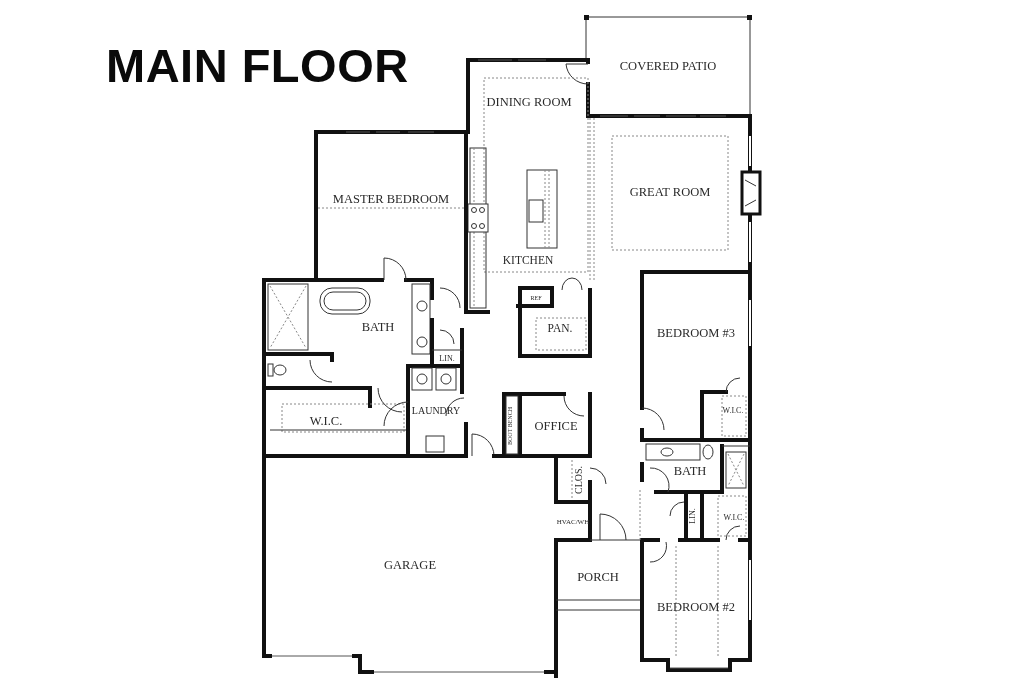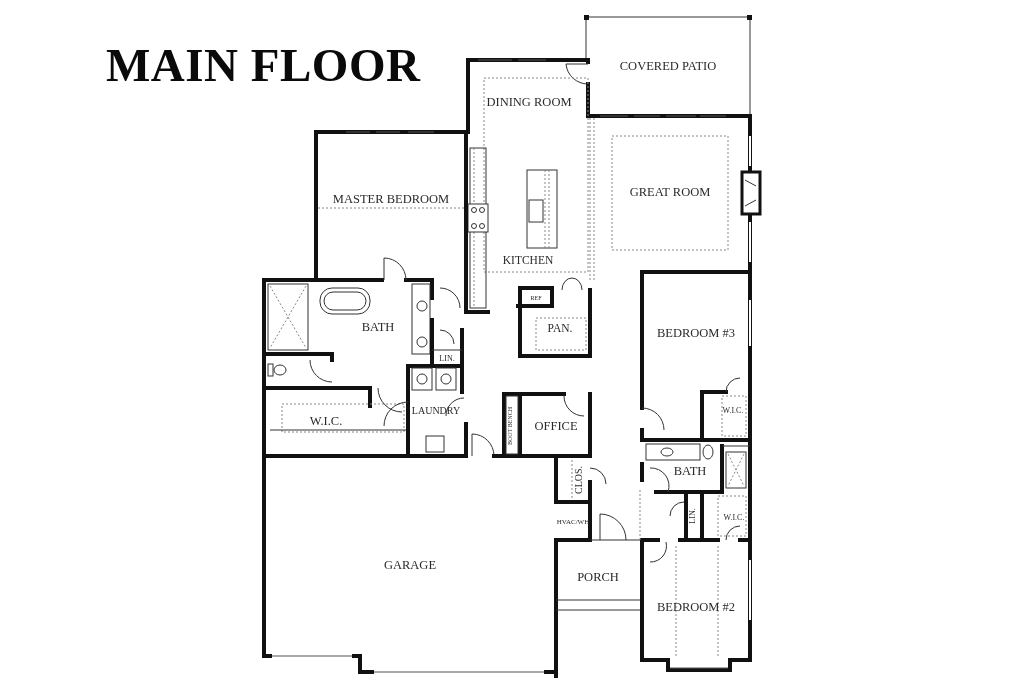--- a/index.html
+++ b/index.html
@@ -1,19 +1,19 @@
 <!DOCTYPE html>
 <html><head>
 <meta charset="utf-8">
 <style>
   html, body { margin:0; padding:0; background:#ffffff; }
   body { width:1024px; height:683px; position:relative; overflow:hidden; font-family:"Liberation Serif", serif; }
   .title {
     position:absolute; left:106px; top:42px;
-    font-family:Liberation Serif, serif; font-weight:bold;
+    font-family:Liberation Sans, sans-serif; font-weight:bold;
     font-size:47px; letter-spacing:0.5px; color:#0a0a0a; line-height:1;
   }
   svg { position:absolute; left:0; top:0; }
   .lbl { font-family:"Liberation Serif", serif; fill:#2a2a2a; font-size:12.5px; }
   .lbl-s { font-family:"Liberation Serif", serif; fill:#2a2a2a; font-size:10px; }
   .lbl-xs { font-family:"Liberation Serif", serif; fill:#2a2a2a; font-size:6px; }
   .wall { stroke:#111; stroke-width:4; fill:none; stroke-linecap:square; }
   .thin { stroke:#333; stroke-width:1; fill:none; }
   .dash { stroke:#888; stroke-width:1; fill:none; stroke-dasharray:2 2; }
   .window { stroke:#555; stroke-width:1; fill:#fff; }

